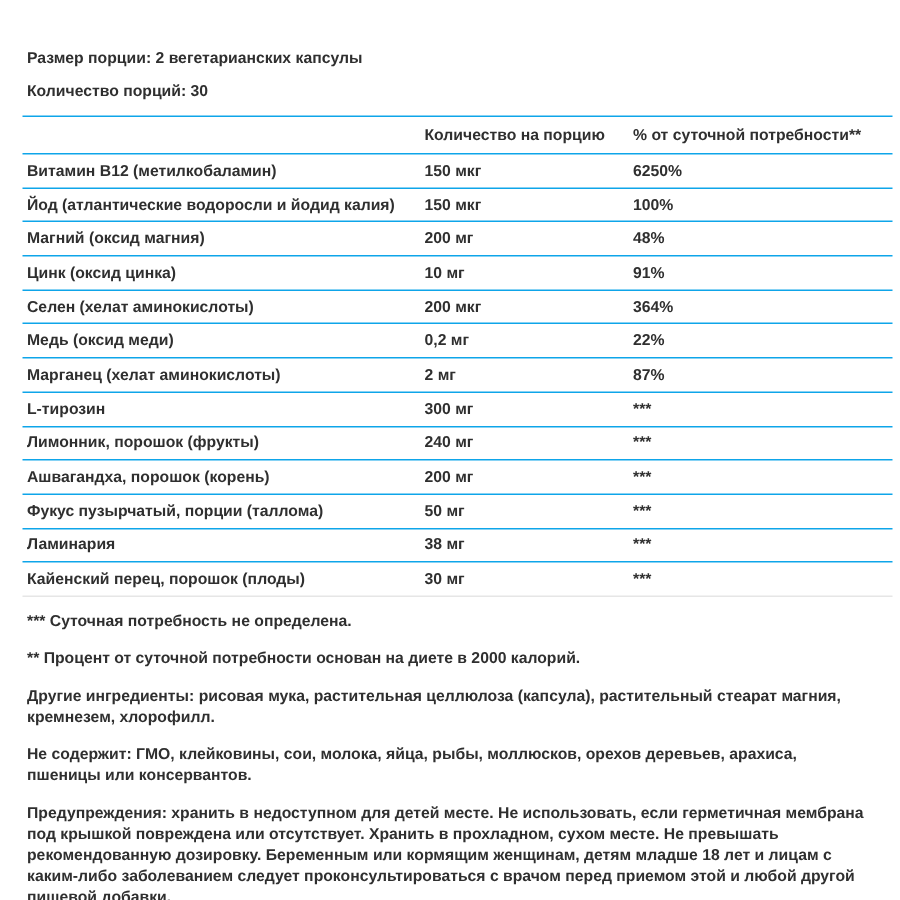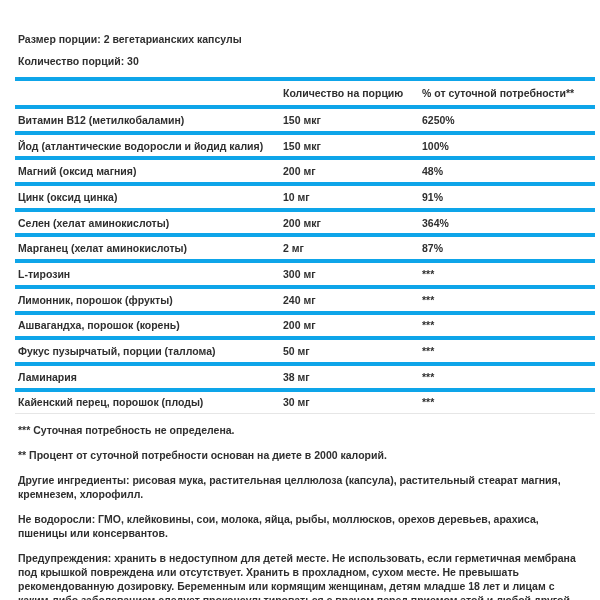--- a/index.html
+++ b/index.html
@@ -16,21 +16,21 @@
 
   .facts-table {
     margin: 7px -13px 0 -3px;
     border-bottom: 1px solid #e6e6e6;
   }
   .t-row {
     display: grid;
     grid-template-columns: 268px 139px 1fr;
     align-items: center;
     height: 21.7px;
-    border-top: 4px solid #0ea5e9;
+    border-top: 1px solid #0ea5e9;
   }
   .t-row.header { height: 24px; }
   .cell { white-space: nowrap; }
   .cell.name { padding-left: 3px; }
 
   .footnotes { margin-top: 9px; }
   .fn { margin: 0 0 11px 0; line-height: 14px; }
 </style>
 </head>
 <body>
@@ -66,20 +66,25 @@
           <span class="cell name">Цинк (оксид цинка)</span>
           <span class="cell">10 мг</span>
           <span class="cell">91%</span>
         </div>
         <div class="t-row">
           <span class="cell name">Селен (хелат аминокислоты)</span>
           <span class="cell">200 мкг</span>
           <span class="cell">364%</span>
         </div>
         <div class="t-row">
+          <span class="cell name">Медь (оксид меди)</span>
+          <span class="cell">0,2 мг</span>
+          <span class="cell">22%</span>
+        </div>
+        <div class="t-row">
           <span class="cell name">Марганец (хелат аминокислоты)</span>
           <span class="cell">2 мг</span>
           <span class="cell">87%</span>
         </div>
         <div class="t-row">
           <span class="cell name">L-тирозин</span>
           <span class="cell">300 мг</span>
           <span class="cell">***</span>
         </div>
         <div class="t-row">
@@ -107,17 +112,17 @@
           <span class="cell">30 мг</span>
           <span class="cell">***</span>
         </div>
       </div>
   </div>
 
   <div class="footnotes">
     <p class="fn">*** Суточная потребность не определена.</p>
     <p class="fn">** Процент от суточной потребности основан на диете в 2000 калорий.</p>
     <p class="fn">Другие ингредиенты: рисовая мука, растительная целлюлоза (капсула), растительный стеарат магния, кремнезем, хлорофилл.</p>
-    <p class="fn">Не водоросли: ГМО, клейковины, сои, молока, яйца, рыбы, моллюсков, орехов деревьев, арахиса, пшеницы или консервантов.</p>
+    <p class="fn">Не содержит: ГМО, клейковины, сои, молока, яйца, рыбы, моллюсков, орехов деревьев, арахиса, пшеницы или консервантов.</p>
     <p class="fn">Предупреждения: хранить в недоступном для детей месте. Не использовать, если герметичная мембрана под крышкой повреждена или отсутствует. Хранить в прохладном, сухом месте. Не превышать рекомендованную дозировку. Беременным или кормящим женщинам, детям младше 18 лет и лицам с каким-либо заболеванием следует проконсультироваться с врачом перед приемом этой и любой другой пищевой добавки.</p>
   </div>
 
 </div>
 
 </body></html>

